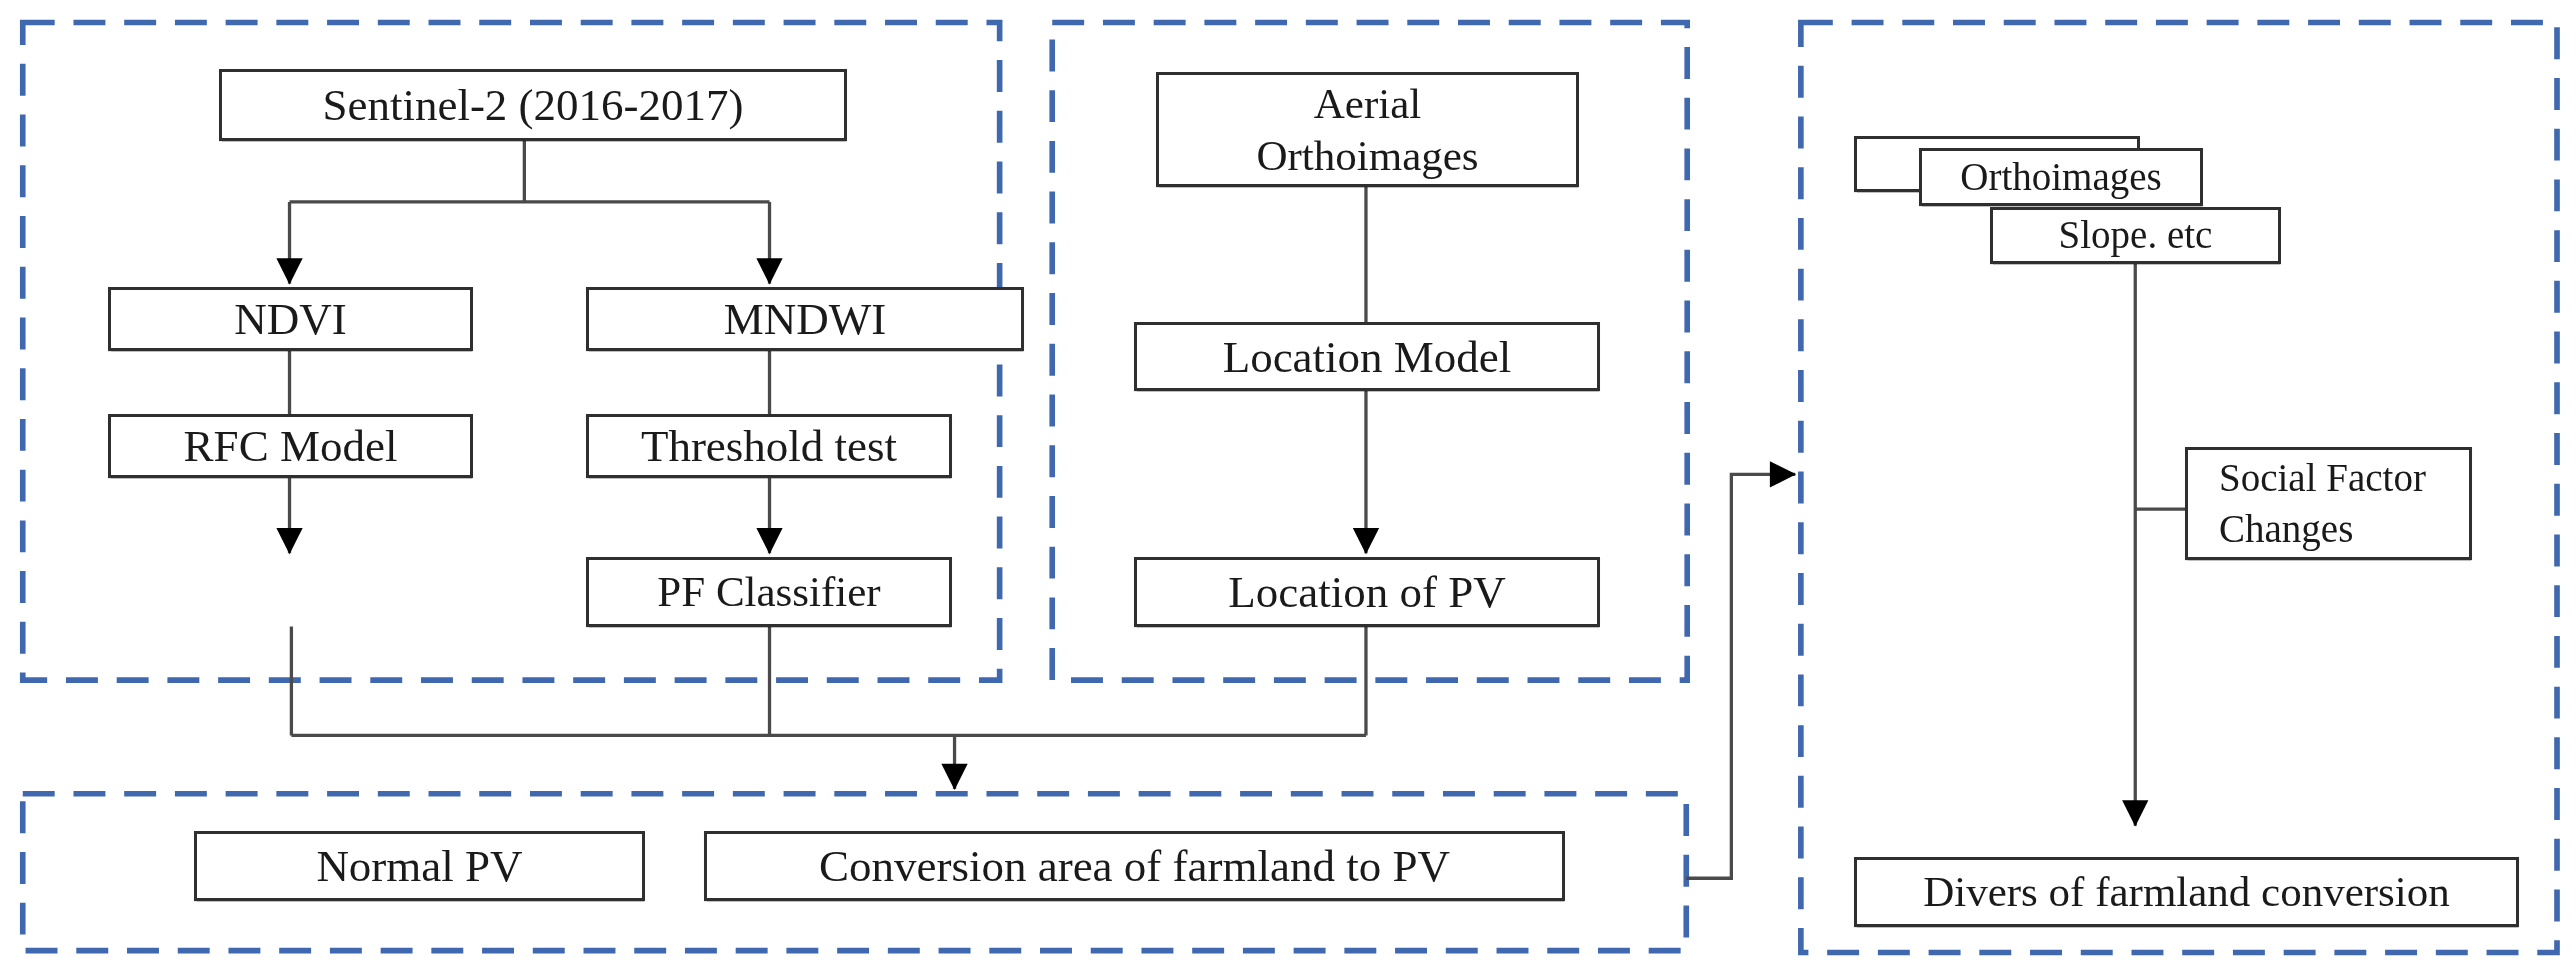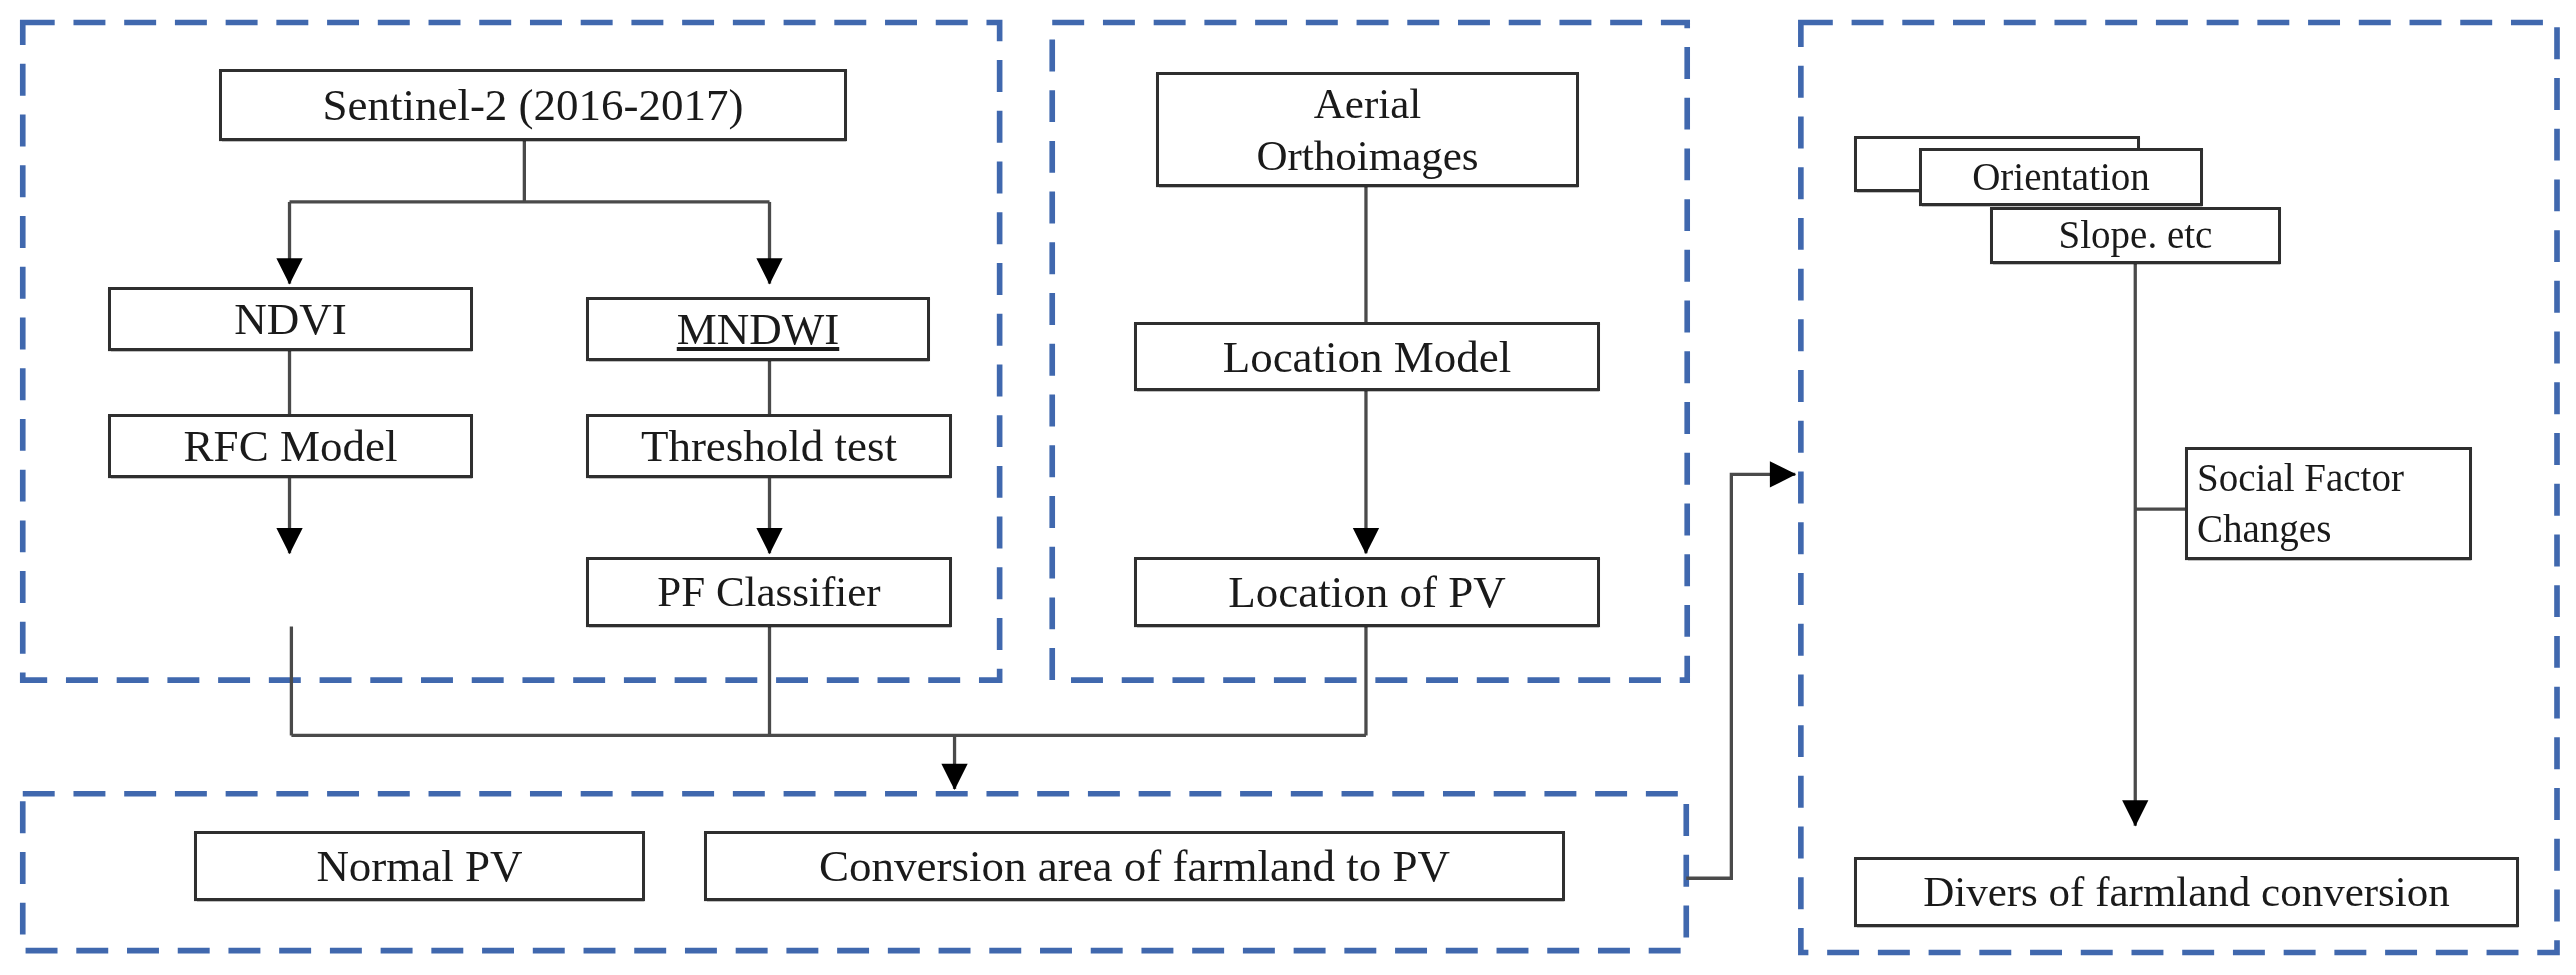--- a/index.html
+++ b/index.html
@@ -67,32 +67,32 @@
     <path class="conn" d="M1454 667 V783"></path>
     <path class="conn" d="M310 783 H1454"></path>
     <path class="conn" d="M1016 783 V840" marker-end="url(#arrowhead)"></path>
     <path class="conn" d="M1795 935 H1843 V505 H1911" marker-end="url(#arrowhead)"></path>
     <path class="conn" d="M2273 280 V879" marker-end="url(#arrowhead)"></path>
     <path class="conn" d="M2273 542 H2326"></path>
   </svg>
 
   <div class="node" style="left:211px;top:69px;width:628px;height:72px;font-size:45px;margin-left:8px;">Sentinel-2 (2016-2017)</div>
   <div class="node" style="left:108px;top:287px;width:365px;height:64px;font-size:45px;">NDVI</div>
-  <div class="node" style="left:586px;top:297px;width:344px;height:64px;font-size:45px;text-decoration:underline;">MNDWI</div>
+  <div class="node" style="left:586px;top:287px;width:438px;height:64px;font-size:45px;">MNDWI</div>
   <div class="node" style="left:108px;top:414px;width:365px;height:64px;font-size:45px;">RFC Model</div>
   <div class="node" style="left:586px;top:414px;width:366px;height:64px;font-size:45px;">Threshold test</div>
   <div class="node" style="left:586px;top:557px;width:366px;height:70px;font-size:43px;">PF Classifier</div>
 
   <div class="node" style="left:1156px;top:72px;width:423px;height:115px;font-size:43px;padding:0 92px;">Aerial Orthoimages</div>
   <div class="node" style="left:1134px;top:322px;width:466px;height:69px;font-size:45px;">Location Model</div>
   <div class="node" style="left:1134px;top:557px;width:466px;height:70px;font-size:45px;">Location of PV</div>
 
   <div class="node" style="left:1854px;top:92px;width:286px;height:56px;font-size:39px;margin-top:44px;">Elevation</div>
-  <div class="node" style="left:1919px;top:148px;width:284px;height:58px;font-size:39px;">Orientation</div>
+  <div class="node" style="left:1919px;top:148px;width:284px;height:58px;font-size:39px;">Orthoimages</div>
   <div class="node" style="left:1990px;top:207px;width:291px;height:57px;font-size:39px;">Slope. etc</div>
-  <div class="node left-text" style="left:2185px;top:447px;width:287px;height:113px;font-size:39px;line-height:1.3;padding-left:9px;">Social Factor Changes</div>
+  <div class="node left-text" style="left:2185px;top:447px;width:287px;height:113px;font-size:39px;line-height:1.3;padding-left:31px;">Social Factor Changes</div>
   <div class="node" style="left:1854px;top:831px;width:665px;height:70px;font-size:43px;margin-top:26px;">Divers of farmland conversion</div>
 
   <div class="node" style="left:194px;top:831px;width:451px;height:70px;font-size:45px;">Normal PV</div>
   <div class="node" style="left:704px;top:831px;width:861px;height:70px;font-size:45px;">Conversion area of farmland to PV</div>
 
 </div>
 
 
 </body></html>

